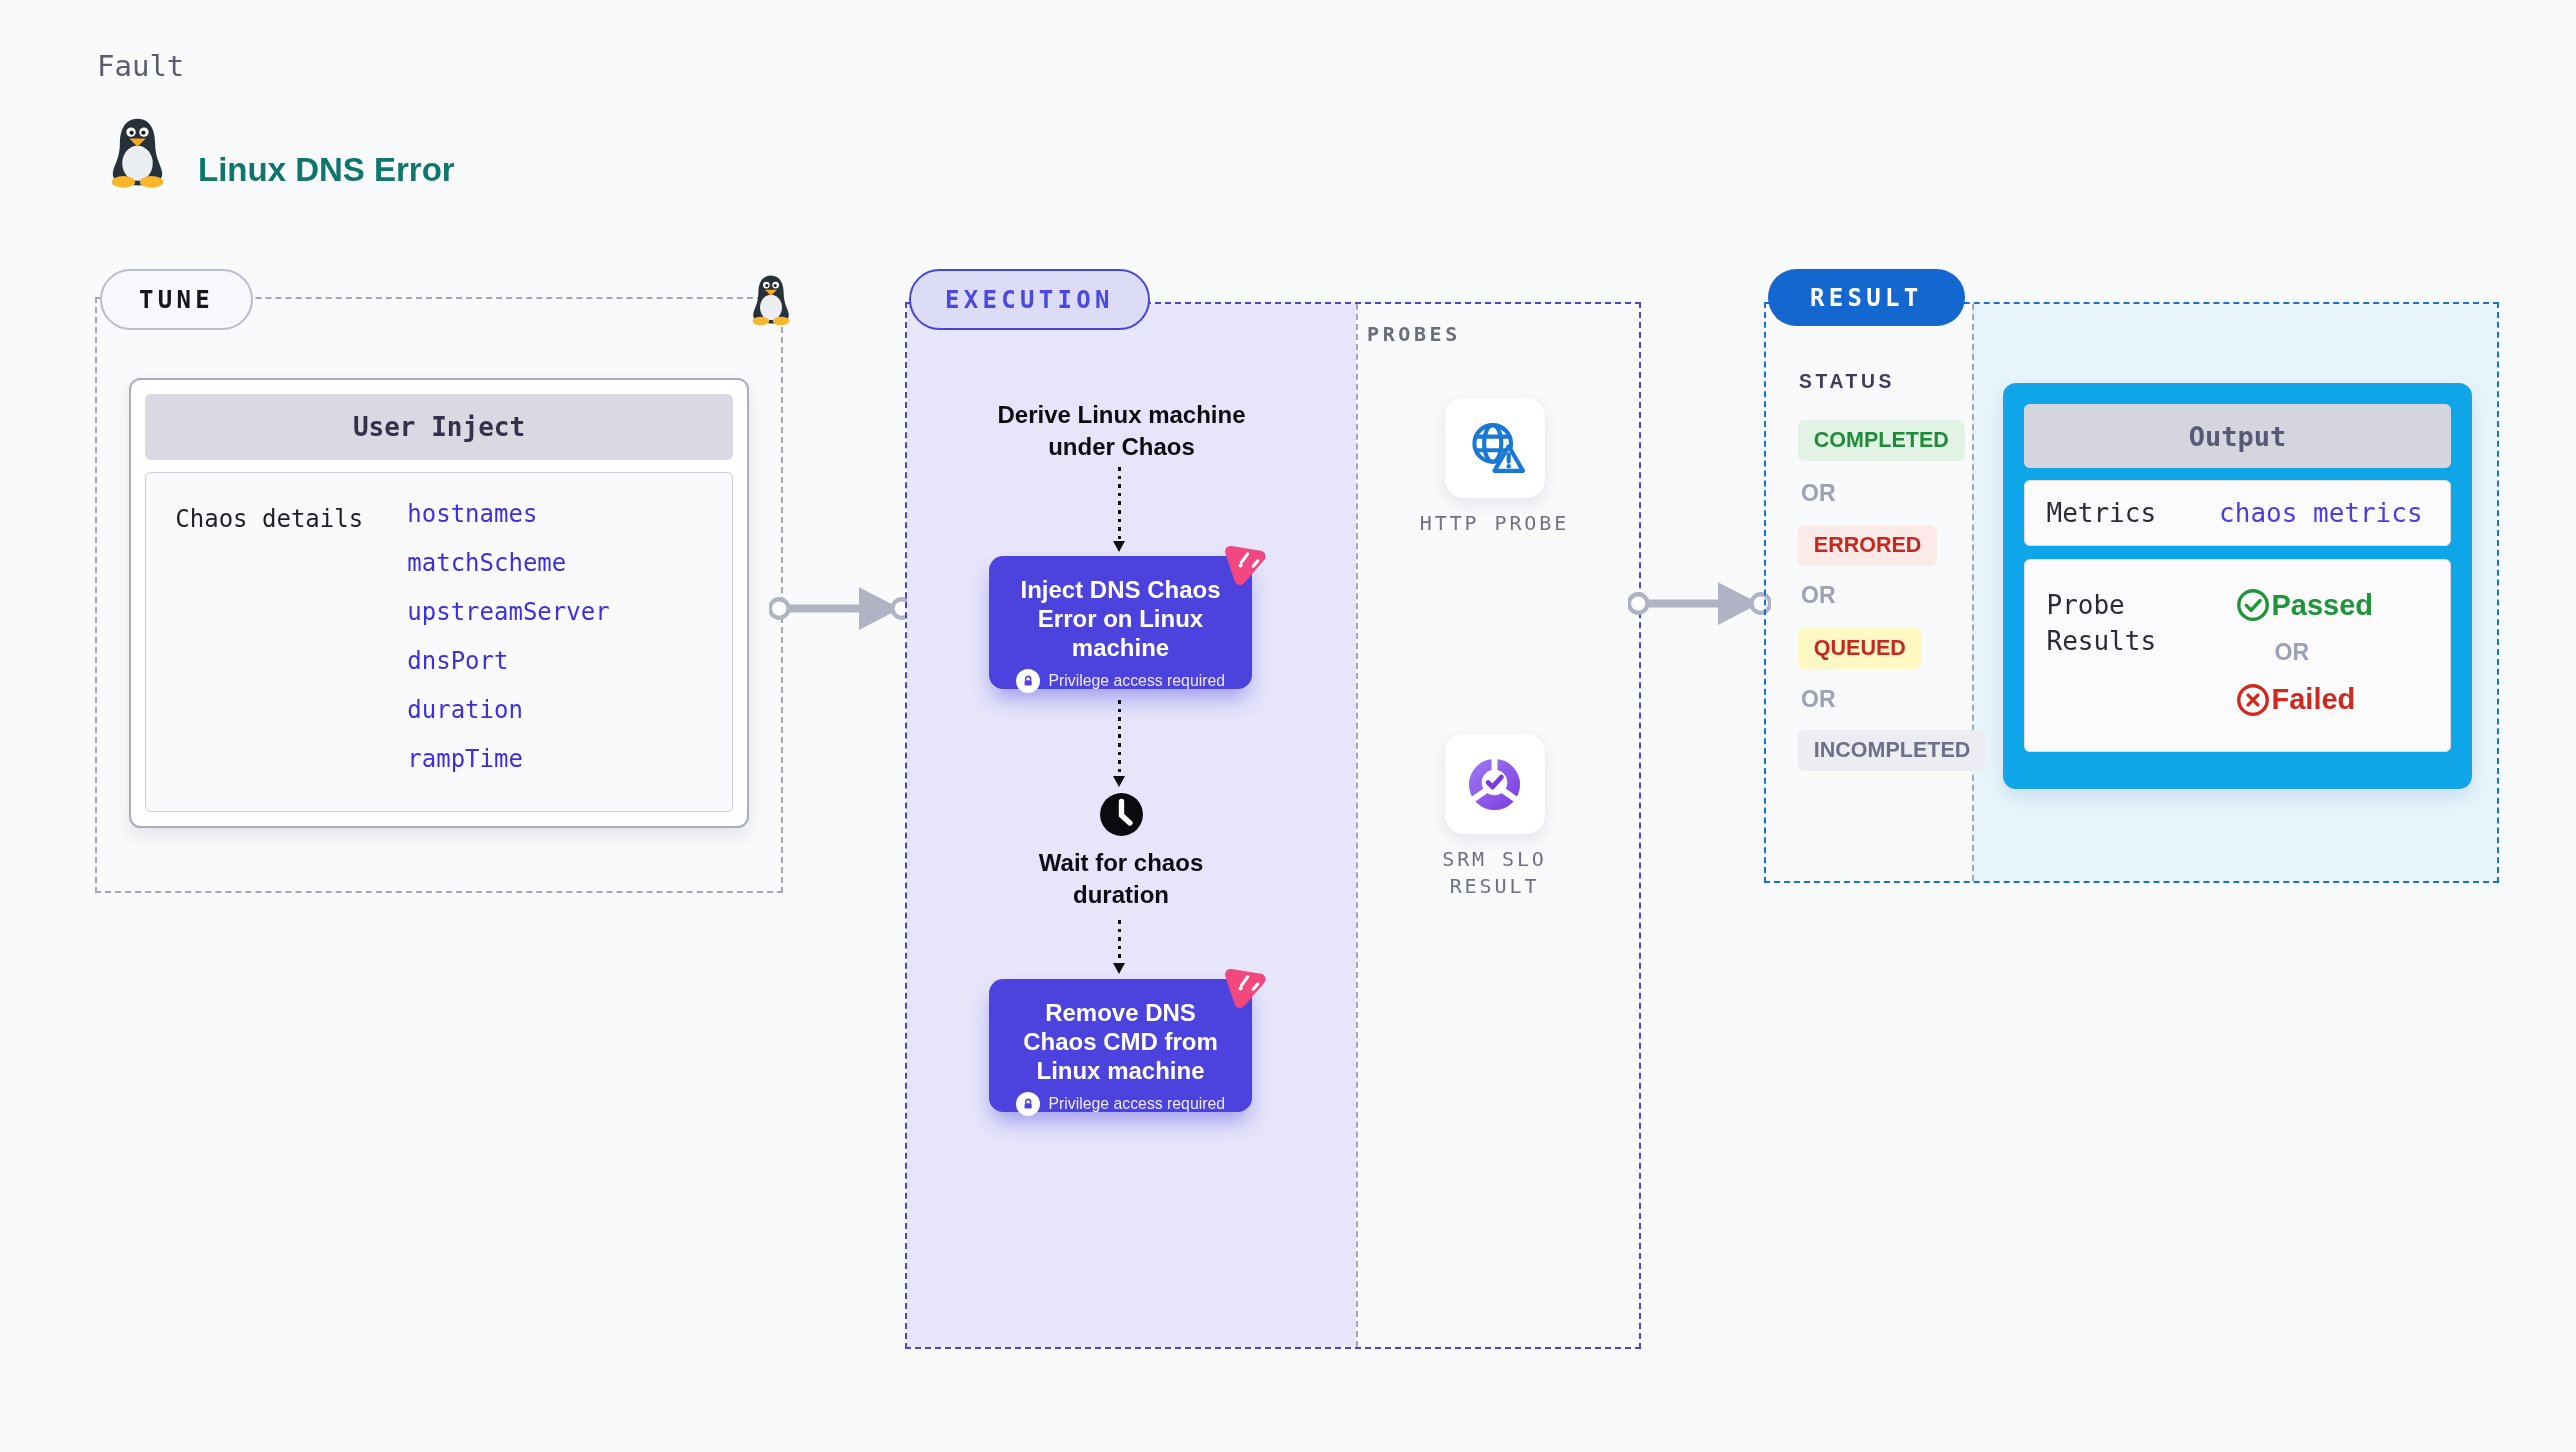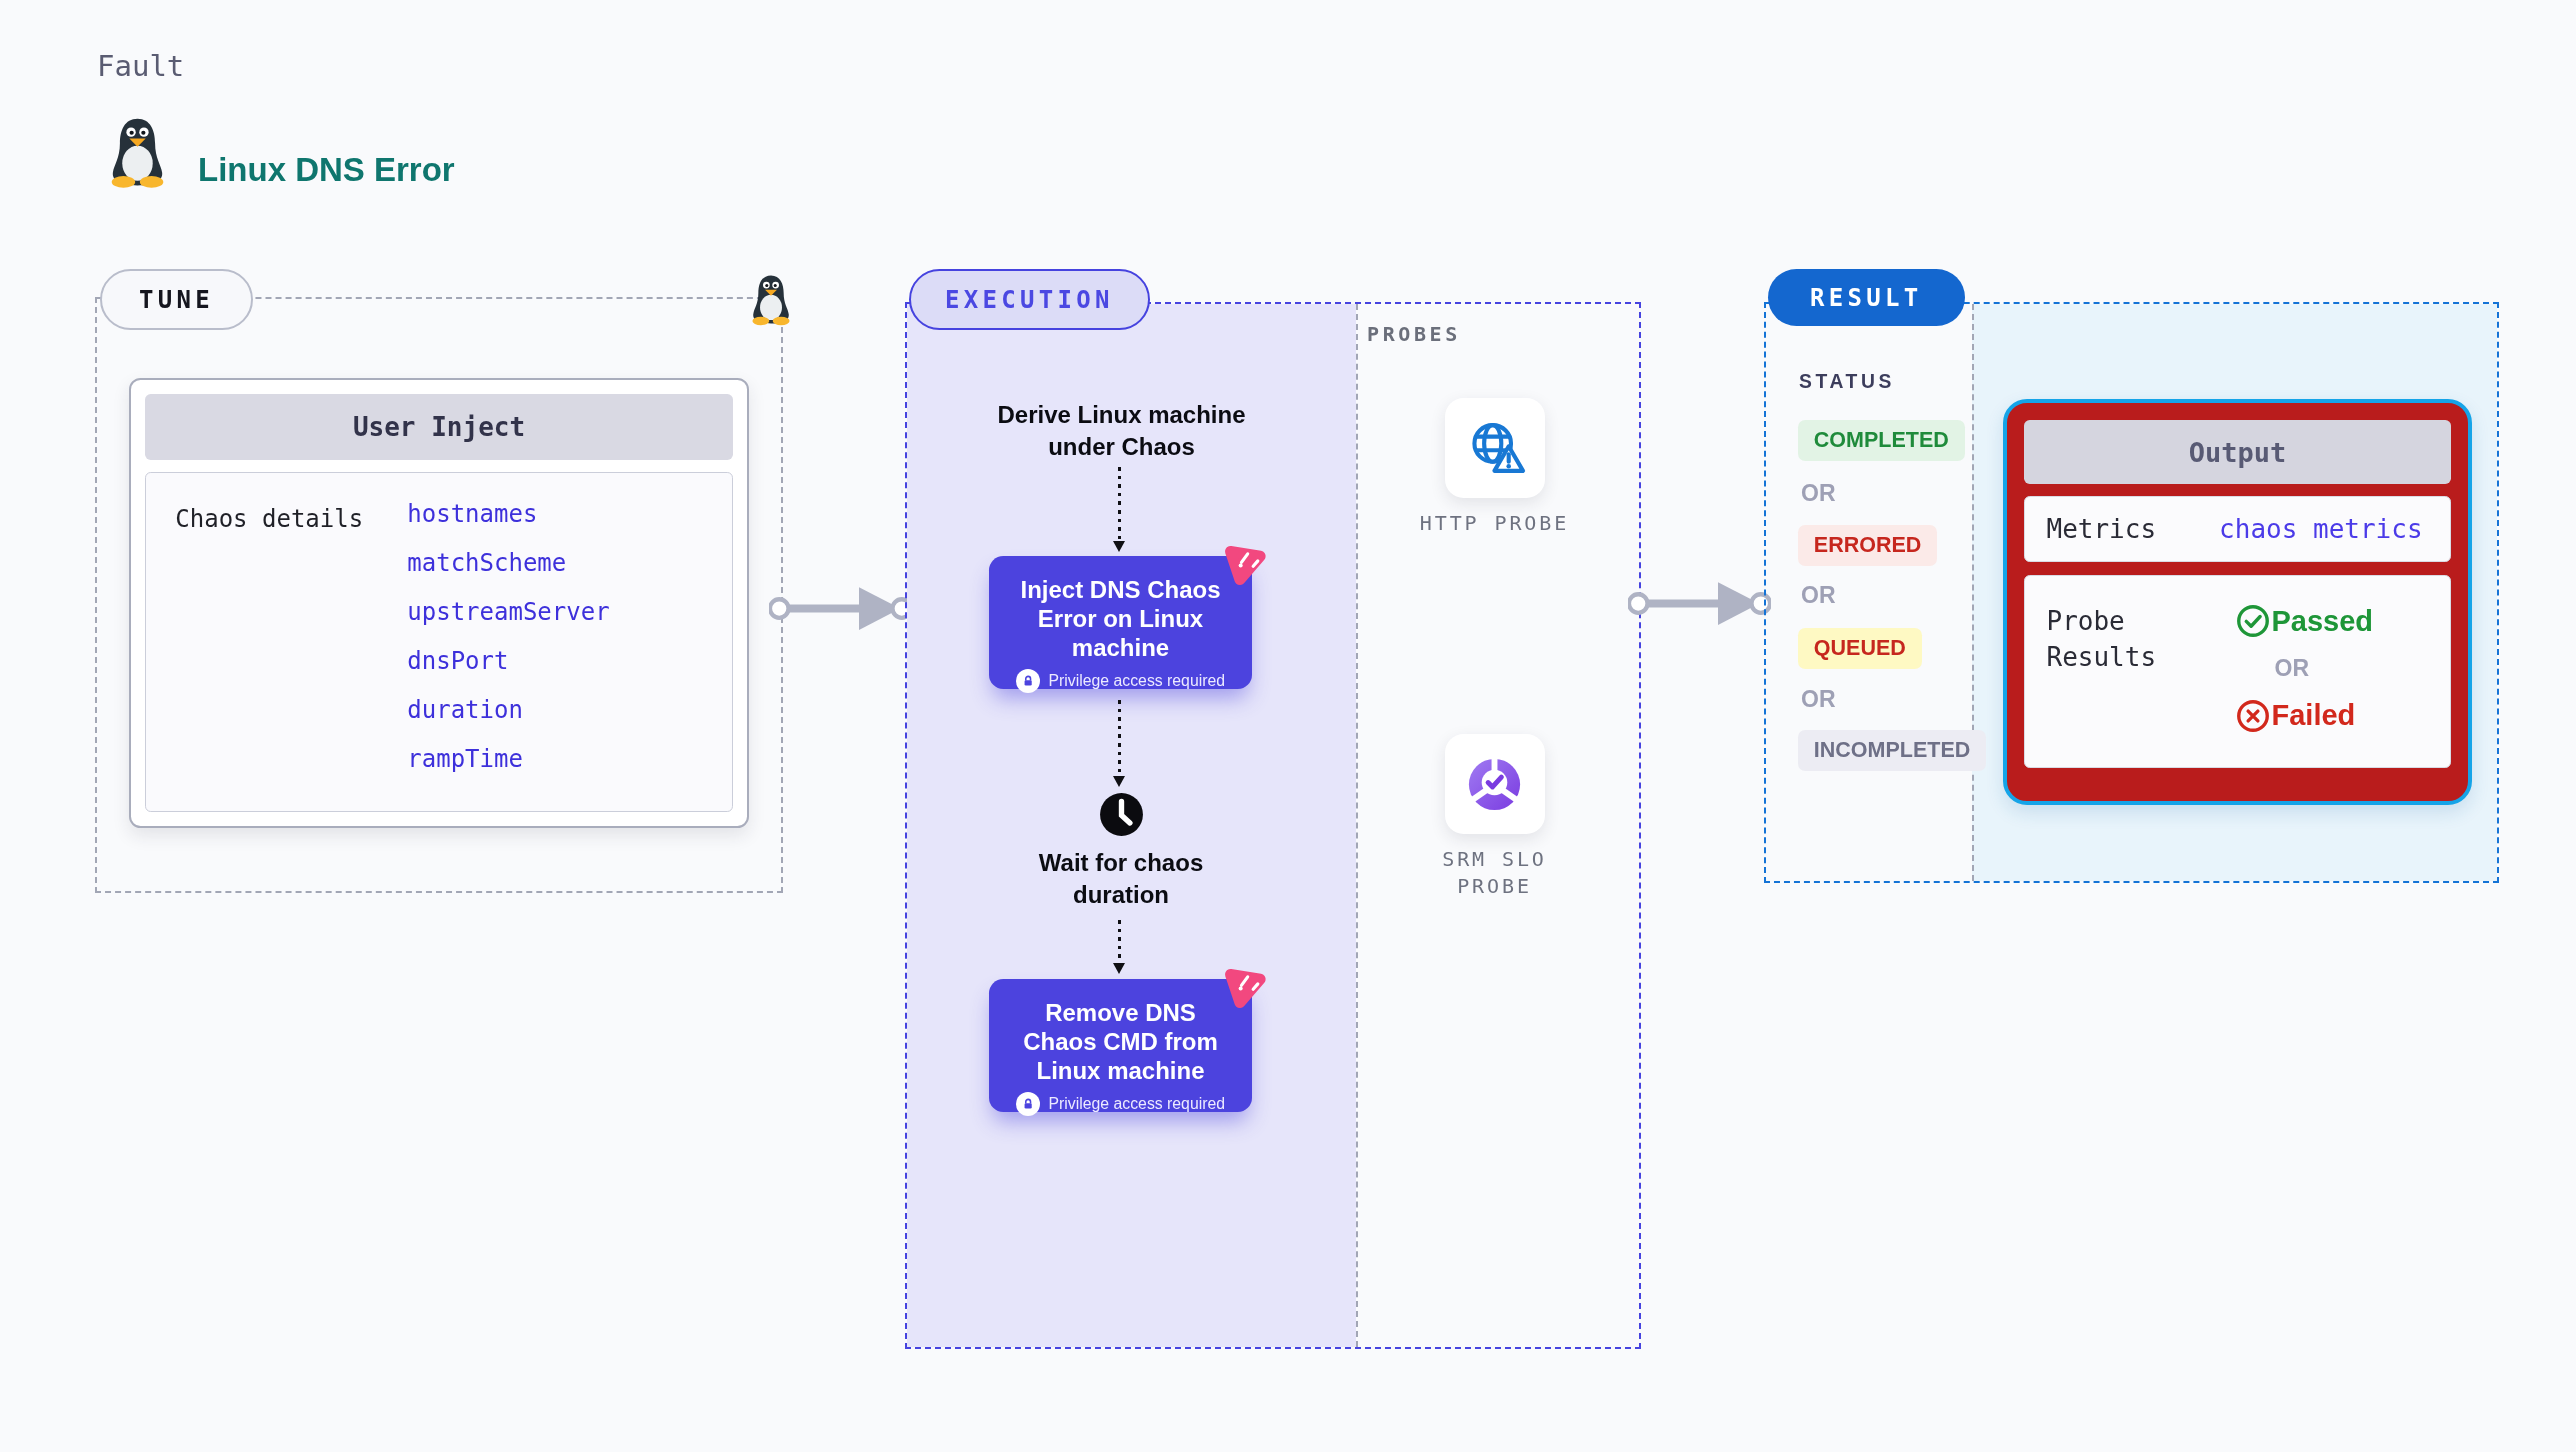--- a/index.html
+++ b/index.html
@@ -78,22 +78,22 @@
   .status-label{left:1799px;top:371px;font-size:19.3px;font-weight:bold;letter-spacing:3.6px;color:#3c3d5c;}
   .sbadge{position:absolute;left:1798px;padding:7.9px 15.8px;border-radius:7.2px;font-size:21.5px;font-weight:bold;}
   .sb-completed{top:420px;background:#e2f3e5;color:#1f8b3b;}
   .sb-errored{top:525px;background:#fbeae8;color:#c6271e;}
   .sb-queued{top:628px;background:#fef9c3;color:#c6271e;}
   .sb-incompleted{top:730px;background:#ececf3;color:#6e7087;}
   .or{position:absolute;left:1801px;font-size:23px;font-weight:bold;color:#9ea0b5;}
   .or1{top:480px;} .or2{top:582px;} .or3{top:686px;}
 
   
-  .out-card{left:2003px;top:399px;width:461px;height:398px;background:#b91c1c;border:4.3px solid #15a4e8;
-            border-radius:24px;box-shadow:0 7.2px 18.6px rgba(21,100,160,.14);}
+  .out-card{left:2003px;top:383px;width:461px;height:398px;background:#0ea5e9;border:4.3px solid #15a4e8;
+            border-radius:13px;box-shadow:0 7.2px 18.6px rgba(21,100,160,.14);}
   .out-head{position:absolute;left:17px;right:17px;top:17px;height:64px;background:#d5d5df;border-radius:5.7px;
             display:flex;align-items:center;justify-content:center;font-size:27px;font-weight:bold;color:#585a74;}
   .out-row{position:absolute;left:17px;right:17px;background:#fbfbfd;border:1.4px solid #d9dbe4;border-radius:5.7px;}
   .row-metrics{top:93px;height:64px;display:flex;align-items:center;}
   .metrics-label{margin-left:21.5px;font-size:26px;color:#2a2b36;}
   .metrics-value{margin-left:63px;font-size:26px;color:#4b3be8;}
   .row-probes{top:172px;height:193px;display:flex;padding:27px 0 0 21.5px;box-sizing:border-box;}
   .pr-label{width:158px;font-size:26px;line-height:36px;color:#2a2b36;}
   .pr-col{margin-left:30px;display:flex;flex-direction:column;}
   .pr-line{display:flex;align-items:center;gap:1px;}
@@ -247,21 +247,21 @@
         <circle cx="32" cy="32" r="26" fill="url(#slog)"></circle>
         <g stroke="#ffffff" stroke-width="6">
           <path d="M32 32 V5"></path>
             <path d="M32 32 L9 48"></path>
             <path d="M32 32 L55 48"></path>
         </g>
         <circle cx="32" cy="30" r="13" fill="#ffffff"></circle>
         <path d="M25.5 30 l4.5 4.5 L39 24.5" stroke="#7a3be0" stroke-width="5" fill="none" stroke-linecap="round" stroke-linejoin="round"></path>
       </svg>
     </div>
-    <div class="probe-name mono">SRM SLO PROBE</div>
+    <div class="probe-name mono">SRM SLO RESULT</div>
   </div>
 
   <svg class="abs conn2" width="143" height="57" viewBox="0 0 200 80">
     <line x1="16" y1="40" x2="128" y2="40" stroke="#afb3c4" stroke-width="11"></line>
     <polygon points="126,10 184,40 126,70" fill="#afb3c4"></polygon>
     <circle cx="14" cy="40" r="13" fill="#ffffff" stroke="#afb3c4" stroke-width="6"></circle>
     <circle cx="186" cy="40" r="13" fill="#ffffff" stroke="#afb3c4" stroke-width="6"></circle>
   </svg>
 
   <div class="abs result-frame">

